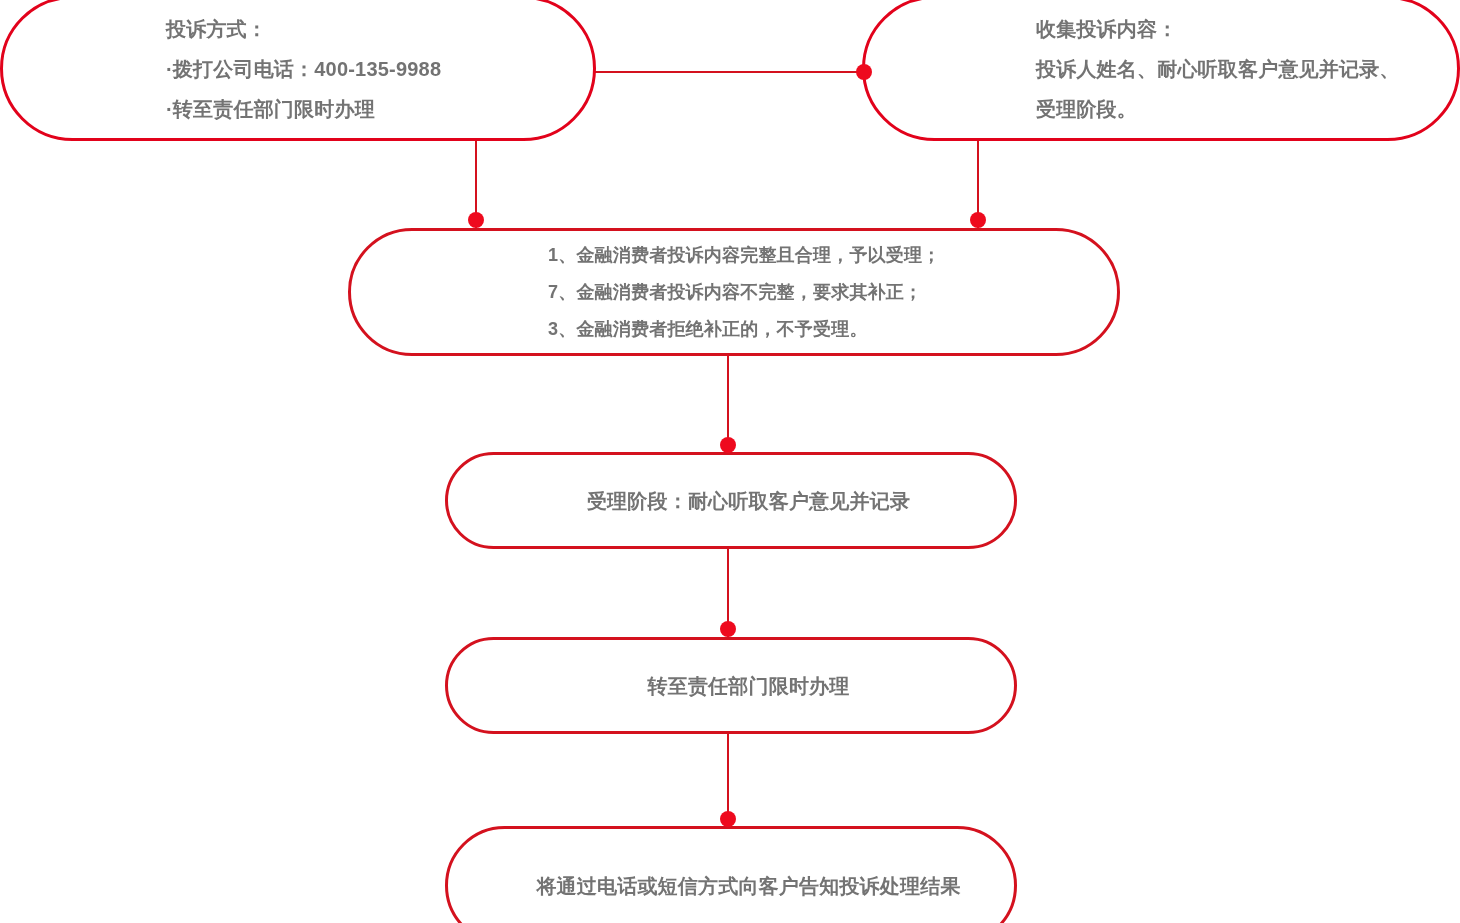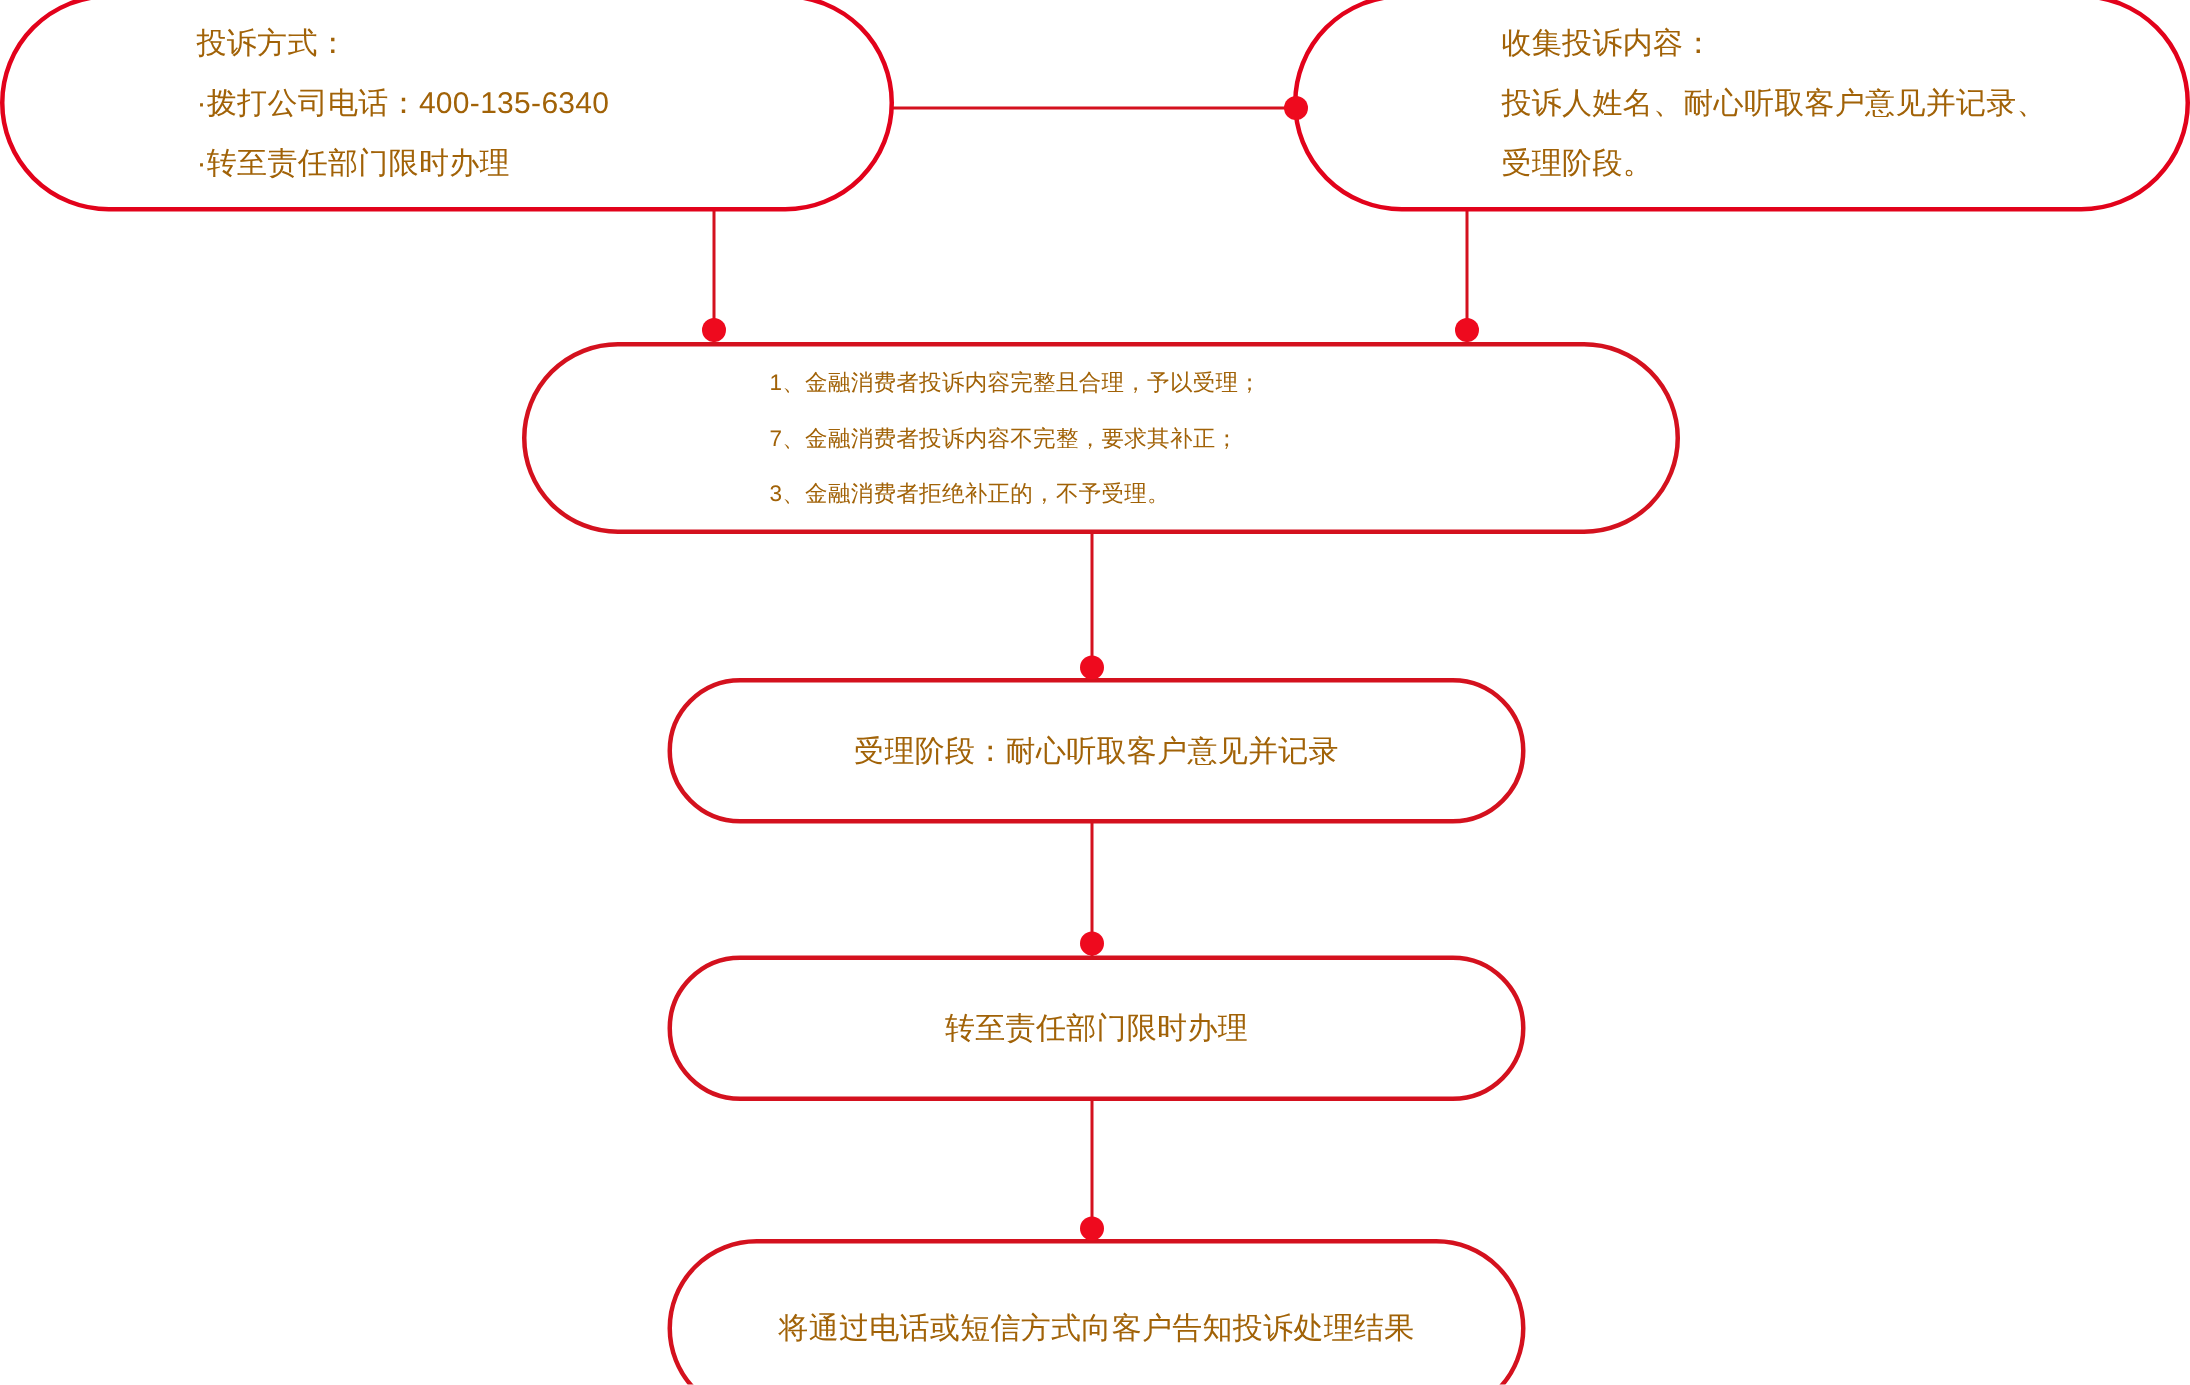--- a/index.html
+++ b/index.html
@@ -33,26 +33,27 @@
     display: flex;
     flex-direction: column;
     align-items: flex-start;
     justify-content: center;
     z-index: 3;
   }
   .node.center {
     align-items: center;
   }
   .node .line {
-    color: #a16207;
+    color: #737373;
     font-size: 20px;
-    font-weight: normal;
+    font-weight: bold;
     line-height: 40px;
     white-space: nowrap;
     letter-spacing: 0.2px;
+    margin-left: 35px;
   }
   .node.center .line {
     text-align: left;
   }
 
   
   #node-complaint-methods {
     left: 0px;
     top: -4px;
     width: 596px;
@@ -71,21 +72,21 @@
   #node-acceptance-rules {
     left: 348px;
     top: 228px;
     width: 772px;
     height: 128px;
     padding-left: 162px;
     border-color: #d4111e;
   }
   #node-acceptance-rules .line {
     line-height: 37px;
-    font-size: 15px;
+    font-size: 18px;
   }
   #node-listen-record {
     left: 445px;
     top: 452px;
     width: 572px;
     height: 97px;
     border-color: #d4111e;
   }
   #node-transfer-dept {
     left: 445px;
@@ -165,21 +166,21 @@
 
   <div class="conn h" id="conn-methods-to-collect"></div>
   <div class="conn v" id="conn-methods-down"></div>
   <div class="conn v" id="conn-collect-down"></div>
   <div class="conn v" id="conn-rules-down"></div>
   <div class="conn v" id="conn-listen-down"></div>
   <div class="conn v" id="conn-transfer-down"></div>
 
   <div class="node" id="node-complaint-methods">
     <div class="line">投诉方式：</div>
-    <div class="line">·拨打公司电话：400-135-6340</div>
+    <div class="line">·拨打公司电话：400-135-9988</div>
     <div class="line">·转至责任部门限时办理</div>
   </div>
 
   <div class="node" id="node-collect-content">
     <div class="line">收集投诉内容：</div>
     <div class="line">投诉人姓名、耐心听取客户意见并记录、</div>
     <div class="line">受理阶段。</div>
   </div>
 
   <div class="node" id="node-acceptance-rules">

